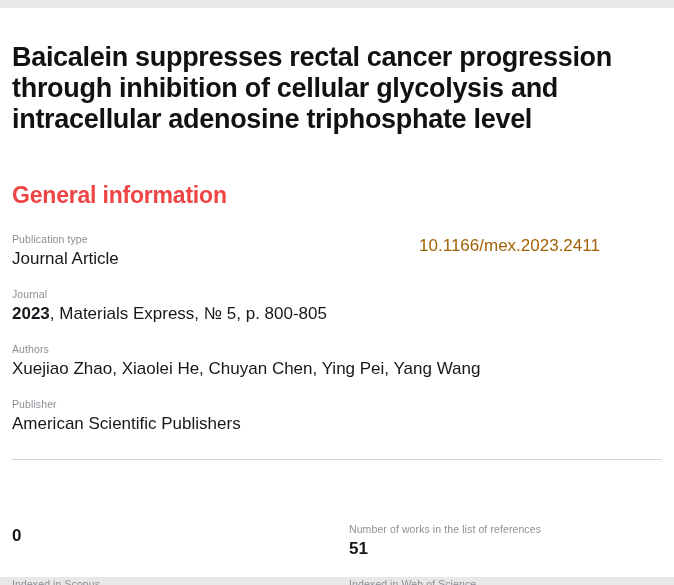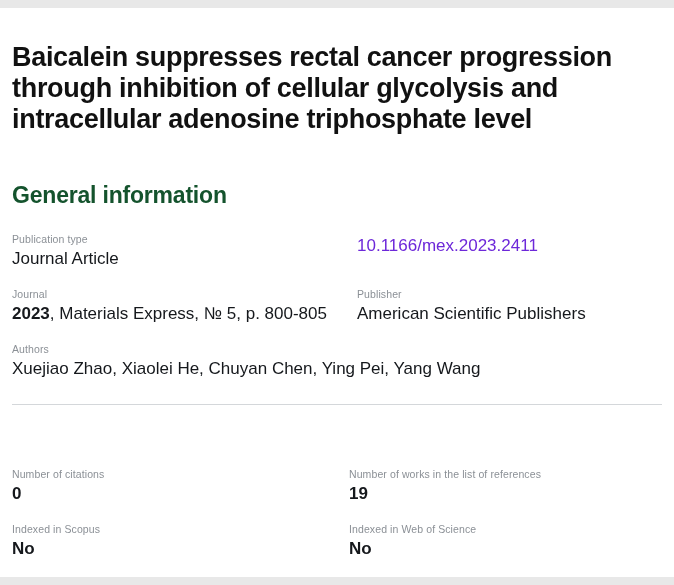--- a/index.html
+++ b/index.html
@@ -28,21 +28,21 @@
     line-height: 31px;
     font-weight: bold;
     color: #111111;
     letter-spacing: -0.3px;
     margin: 26px 0 0 0;
     max-width: 660px;
   }
   .section-heading {
     font-size: 23px;
     font-weight: bold;
-    color: #14532d;
+    color: #ef4444;
     letter-spacing: -0.2px;
     margin: 0;
   }
   .sec-general {
     margin-top: 47px;
   }
   .grid {
     display: grid;
     grid-template-columns: 337px 1fr;
     column-gap: 8px;
@@ -59,21 +59,22 @@
     letter-spacing: 0.1px;
     line-height: 13px;
   }
   .field-value {
     font-size: 17px;
     color: #15181c;
     line-height: 17px;
     margin-top: 4px;
   }
   .field-value.link {
-    color: #6d28d9;
+    color: #a16207;
+    text-align: center;
   }
   .field-value b {
     font-weight: bold;
     text-align: right;
   }
   .field-value.bold {
     font-weight: bold;
   }
   .full {
     grid-column: 1 / span 2;
@@ -110,47 +111,46 @@
 
       <div class="field first">
         <div class="field-value link">10.1166/mex.2023.2411</div>
       </div>
 
       <div class="field">
         <div class="field-label">Journal</div>
         <div class="field-value"><b>2023</b><span>, Materials Express, № 5, p. 800-805</span></div>
       </div>
 
+      <div class="field full">
+        <div class="field-label">Authors</div>
+        <div class="field-value">Xuejiao Zhao, Xiaolei He, Chuyan Chen, Ying Pei, Yang Wang</div>
+      </div>
+
       <div class="field">
         <div class="field-label">Publisher</div>
         <div class="field-value">American Scientific Publishers</div>
-      </div>
-
-      <div class="field full">
-        <div class="field-label">Authors</div>
-        <div class="field-value">Xuejiao Zhao, Xiaolei He, Chuyan Chen, Ying Pei, Yang Wang</div>
       </div>
 
     </div>
   </div>
 
   <hr class="divider">
 
   <div class="sec-details">
 
     <div class="details-grid">
 
       <div class="field first">
-        <div class="field-label">Number of citations</div>
         <div class="field-value bold">0</div>
       </div>
 
       <div class="field first">
         <div class="field-label">Number of works in the list of references</div>
-        <div class="field-value bold">19</div>
+        <div class="field-value bold">51</div>
       </div>
 
       <div class="field">
         <div class="field-label">Indexed in Scopus</div>
         <div class="field-value bold">No</div>
       </div>
 
       <div class="field">
         <div class="field-label">Indexed in Web of Science</div>
         <div class="field-value bold">No</div>

